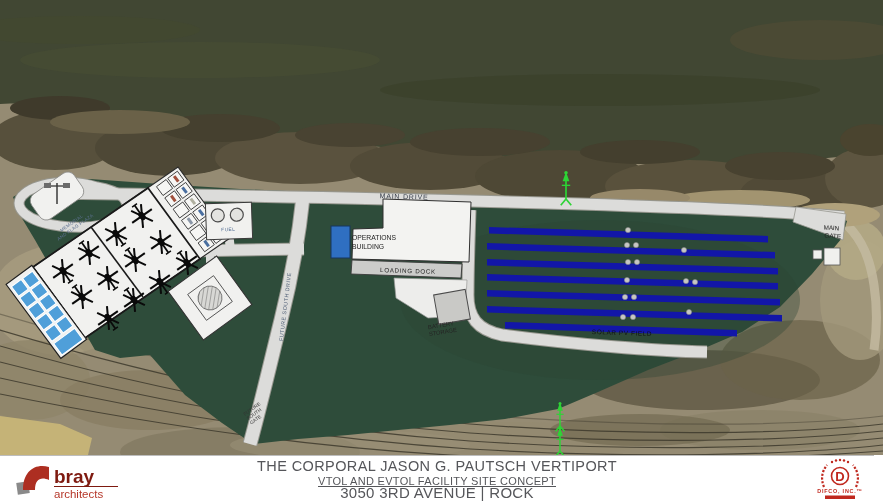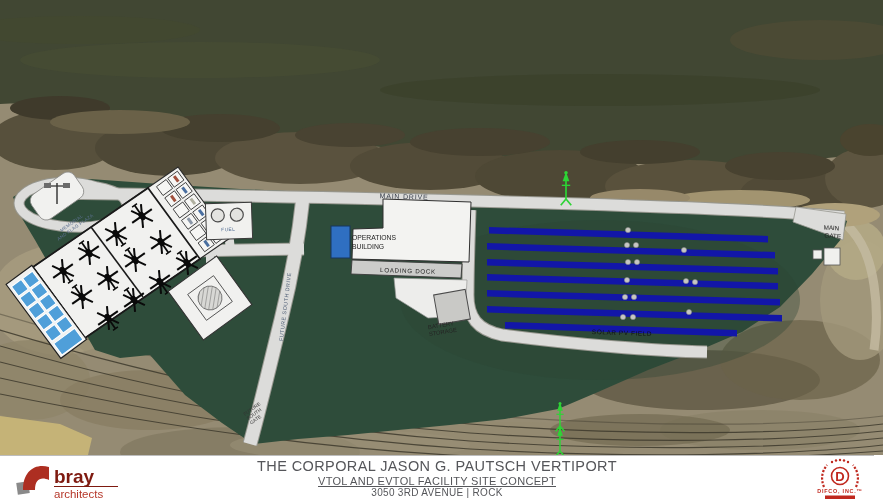--- a/index.html
+++ b/index.html
@@ -6,21 +6,21 @@
   .sheet{position:relative;width:883px;height:501px;overflow:hidden;background:#fff;
          font-family:"Liberation Sans",sans-serif;}
   .plan-svg{display:block;}
   svg text{font-family:"Liberation Sans",sans-serif;}
   
   .footer{position:absolute;left:0;top:455px;width:874px;height:46px;background:#fff;
           border-top:1px solid #bdbdbd;box-sizing:border-box;padding-left:40px;}
   .titles{position:absolute;left:0;right:0;top:2px;text-align:center;color:#55565a;}
   .tb-title{font-size:14.5px;letter-spacing:.4px;line-height:17px;}
   .tb-sub{font-size:11px;letter-spacing:.3px;text-decoration:underline;line-height:12px;}
-  .tb-addr{font-size:10px;letter-spacing:.3px;line-height:12px;}
+  .tb-addr{font-size:15px;letter-spacing:.3px;line-height:12px;}
   .brand-left{position:absolute;left:14px;top:3px;width:120px;height:42px;}
   .brand-right{position:absolute;right:6px;top:1px;width:56px;height:44px;}
 </style>
 </head>
 <body>
 
 <div class="sheet">
 
 <svg class="plan-svg" width="883" height="455" viewBox="0 0 883 455">
   <defs>

